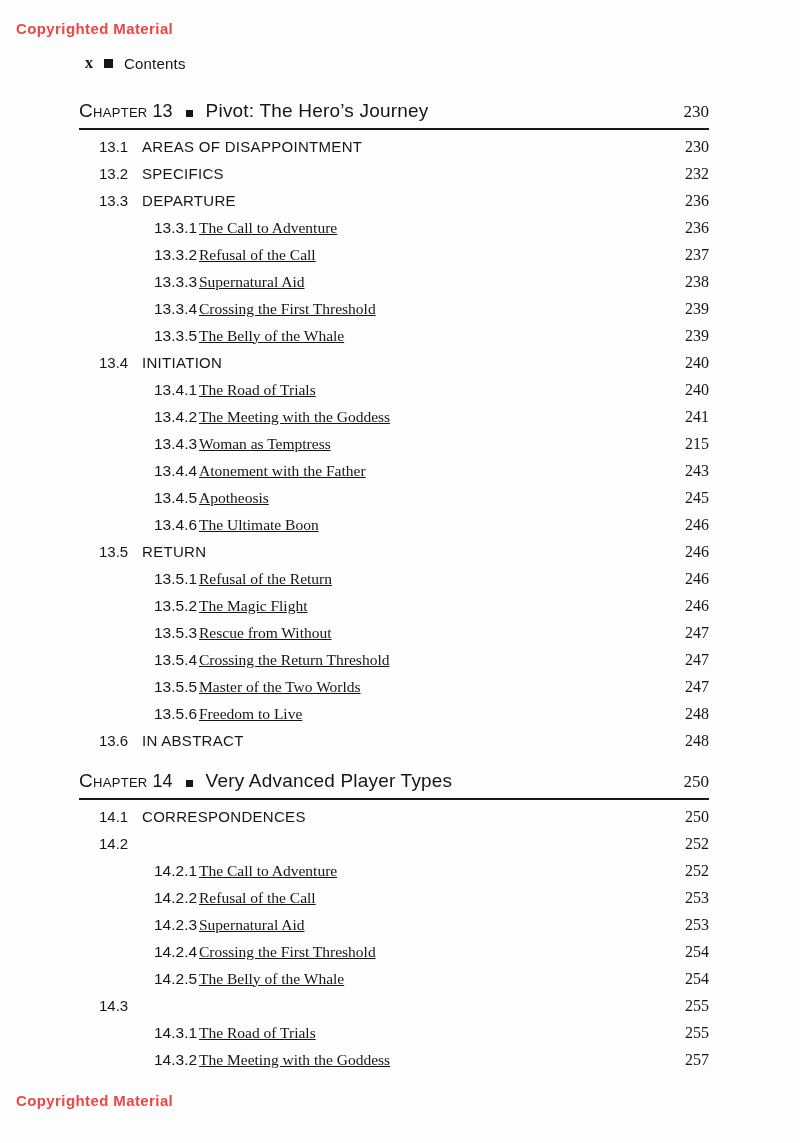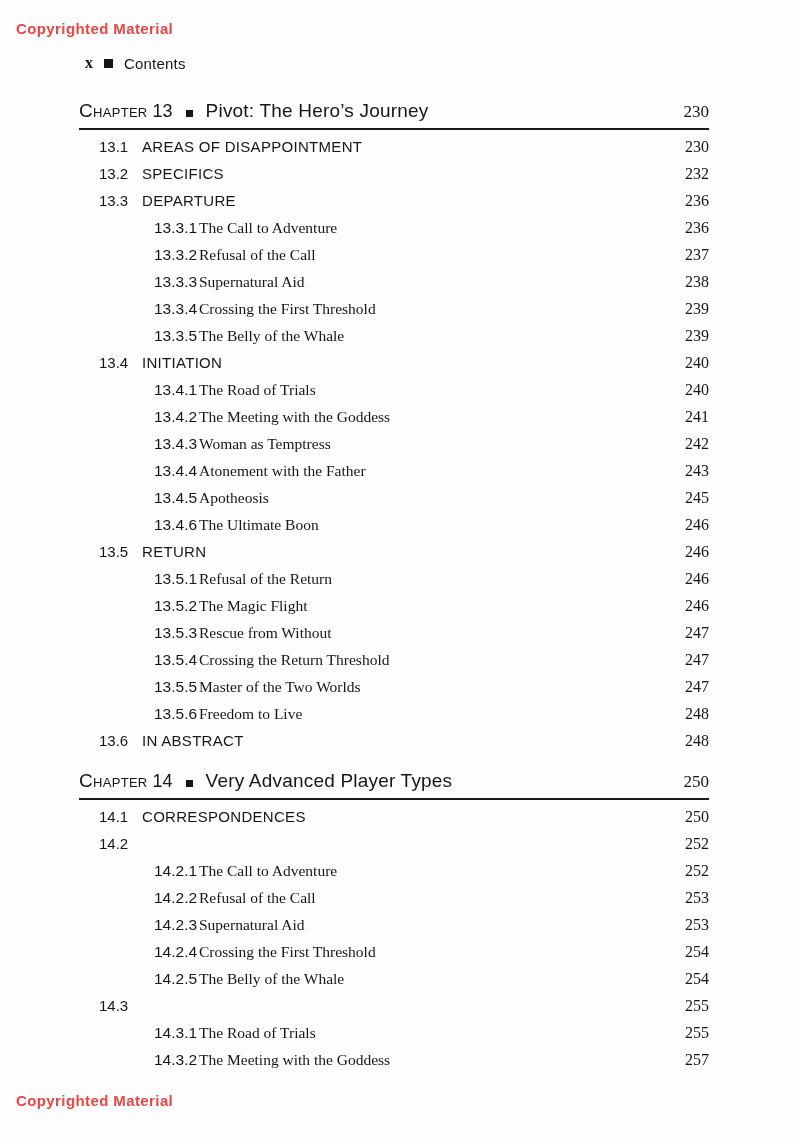--- a/index.html
+++ b/index.html
@@ -121,20 +121,21 @@
   }
   .entry-row.level2 { padding-left: 75px; }
   .entry-row.level2 .entry-num {
     width: 45px;
     font-family: Liberation Sans, sans-serif;
     font-size: 15.5px;
   }
   .entry-row.level2 .entry-title {
     font-family: "Liberation Serif", serif;
     font-size: 15.5px;
+    text-decoration: underline;
   }
 </style>
 </head>
 <body>
 
 <div class="page">
 
   <div class="copyright top">Copyrighted Material</div>
 
   <div class="page-header">
@@ -204,21 +205,21 @@
           <span class="entry-page">240</span>
         </div>
         <div class="entry-row level2">
           <span class="entry-num">13.4.2</span>
           <span class="entry-title">The Meeting with the Goddess</span>
           <span class="entry-page">241</span>
         </div>
         <div class="entry-row level2">
           <span class="entry-num">13.4.3</span>
           <span class="entry-title">Woman as Temptress</span>
-          <span class="entry-page">242</span>
+          <span class="entry-page">215</span>
         </div>
         <div class="entry-row level2">
           <span class="entry-num">13.4.4</span>
           <span class="entry-title">Atonement with the Father</span>
           <span class="entry-page">243</span>
         </div>
         <div class="entry-row level2">
           <span class="entry-num">13.4.5</span>
           <span class="entry-title">Apotheosis</span>
           <span class="entry-page">245</span>

